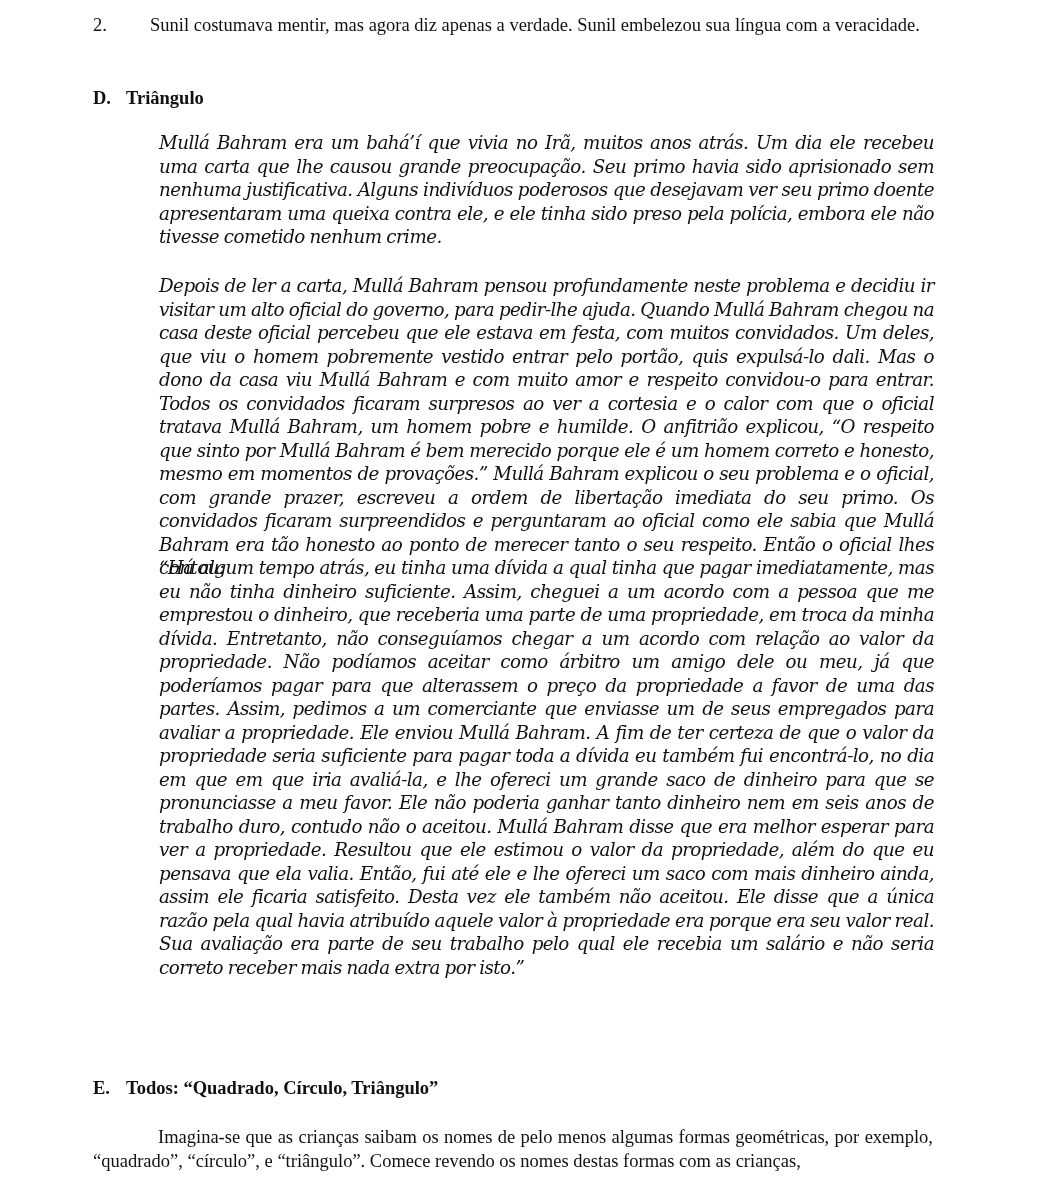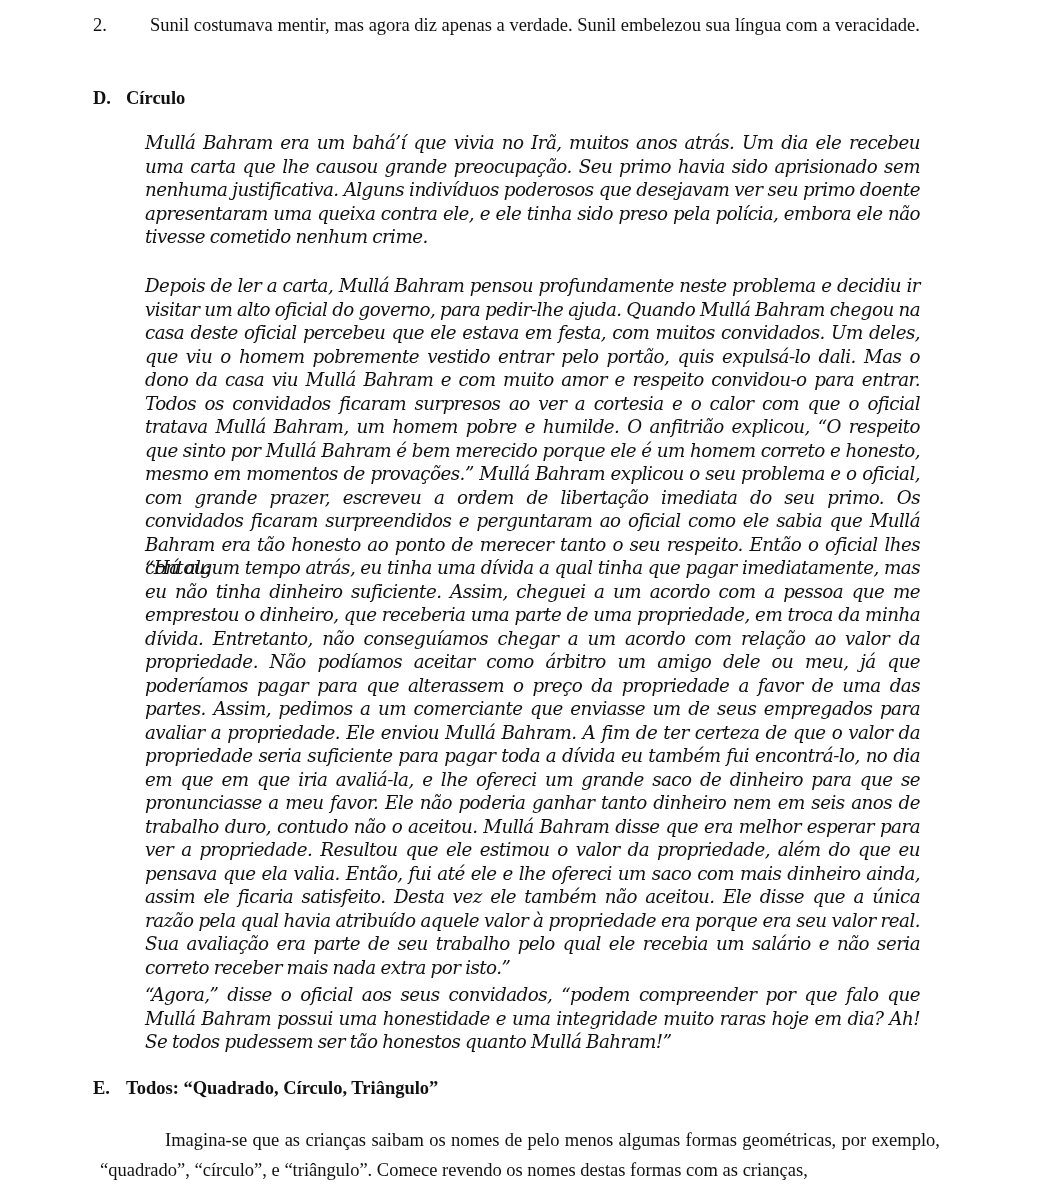--- a/index.html
+++ b/index.html
@@ -12,50 +12,49 @@
     position: absolute; left: 93px; top: 14px; width: 840px;
     font-size: 18.5px; line-height: 23.5px;
   }
   .numbered .num { position: absolute; left: 0; top: 0; }
   .numbered .txt { margin-left: 57px; text-align: justify; text-align-last: left; }
   .heading {
     position: absolute; left: 93px; font-size: 18.5px; font-weight: bold; line-height: 24px;
   }
   .heading .letter { display: inline-block; width: 33px; }
   .story {
-    position: absolute; left: 145px; width: 775px;
+    position: absolute; left: 159px; width: 775px;
     font-style: italic; font-size: 18.3px; line-height: 23.5px;
     text-align: justify; text-align-last: left;
     font-family: "DejaVu Serif", serif; letter-spacing: -0.55px;
     word-spacing: -0.5px;
   }
   .body-para {
-    position: absolute; left: 100px; width: 840px;
-    font-size: 18.5px; line-height: 30px; text-align: justify;
+    position: absolute; left: 93px; width: 840px;
+    font-size: 18.5px; line-height: 24px; text-align: justify;
     text-indent: 65px;
   }
 </style>
 </head>
 <body>
 
 <div class="page">
 
   <div class="numbered">
     <span class="num">2.</span>
     <div class="txt">Sunil costumava mentir, mas agora diz apenas a verdade. Sunil embelezou sua língua com a veracidade.</div>
   </div>
 
   <div class="heading" style="top:86px;">
-    <span class="letter">D.</span><span>Círculo</span>
+    <span class="letter">D.</span><span>Triângulo</span>
   </div>
 
   <div class="story" style="top:131px;">Mullá Bahram era um bahá’í que vivia no Irã, muitos anos atrás. Um dia ele recebeu uma carta que lhe causou grande preocupação. Seu primo havia sido aprisionado sem nenhuma justificativa. Alguns indivíduos poderosos que desejavam ver seu primo doente apresentaram uma queixa contra ele, e ele tinha sido preso pela polícia, embora ele não tivesse cometido nenhum crime.</div>
   <div class="story" style="top:274px;">Depois de ler a carta, Mullá Bahram pensou profundamente neste problema e decidiu ir visitar um alto oficial do governo, para pedir-lhe ajuda. Quando Mullá Bahram chegou na casa deste oficial percebeu que ele estava em festa, com muitos convidados. Um deles, que viu o homem pobremente vestido entrar pelo portão, quis expulsá-lo dali. Mas o dono da casa viu Mullá Bahram e com muito amor e respeito convidou-o para entrar. Todos os convidados ficaram surpresos ao ver a cortesia e o calor com que o oficial tratava Mullá Bahram, um homem pobre e humilde. O anfitrião explicou, “O respeito que sinto por Mullá Bahram é bem merecido porque ele é um homem correto e honesto, mesmo em momentos de provações.” Mullá Bahram explicou o seu problema e o oficial, com grande prazer, escreveu a ordem de libertação imediata do seu primo. Os convidados ficaram surpreendidos e perguntaram ao oficial como ele sabia que Mullá Bahram era tão honesto ao ponto de merecer tanto o seu respeito. Então o oficial lhes contou:</div>
   <div class="story" style="top:556px;">“Há algum tempo atrás, eu tinha uma dívida a qual tinha que pagar imediatamente, mas eu não tinha dinheiro suficiente. Assim, cheguei a um acordo com a pessoa que me emprestou o dinheiro, que receberia uma parte de uma propriedade, em troca da minha dívida. Entretanto, não conseguíamos chegar a um acordo com relação ao valor da propriedade. Não podíamos aceitar como árbitro um amigo dele ou meu, já que poderíamos pagar para que alterassem o preço da propriedade a favor de uma das partes. Assim, pedimos a um comerciante que enviasse um de seus empregados para avaliar a propriedade. Ele enviou Mullá Bahram. A fim de ter certeza de que o valor da propriedade seria suficiente para pagar toda a dívida eu também fui encontrá-lo, no dia em que em que iria avaliá-la, e lhe ofereci um grande saco de dinheiro para que se pronunciasse a meu favor. Ele não poderia ganhar tanto dinheiro nem em seis anos de trabalho duro, contudo não o aceitou. Mullá Bahram disse que era melhor esperar para ver a propriedade. Resultou que ele estimou o valor da propriedade, além do que eu pensava que ela valia. Então, fui até ele e lhe ofereci um saco com mais dinheiro ainda, assim ele ficaria satisfeito. Desta vez ele também não aceitou. Ele disse que a única razão pela qual havia atribuído aquele valor à propriedade era porque era seu valor real. Sua avaliação era parte de seu trabalho pelo qual ele recebia um salário e não seria correto receber mais nada extra por isto.”</div>
-  <div class="story" style="top:983px;">“Agora,” disse o oficial aos seus convidados, “podem compreender por que falo que Mullá Bahram possui uma honestidade e uma integridade muito raras hoje em dia? Ah! Se todos pudessem ser tão honestos quanto Mullá Bahram!”</div>
 
   <div class="heading" style="top:1076px;">
     <span class="letter">E.</span><span>Todos: “Quadrado, Círculo, Triângulo”</span>
   </div>
 
   <div class="body-para" style="top:1125px;">Imagina-se que as crianças saibam os nomes de pelo menos algumas formas geométricas, por exemplo, “quadrado”, “círculo”, e “triângulo”. Comece revendo os nomes destas formas com as crianças,</div>
 
 </div>
 
 </body></html>

